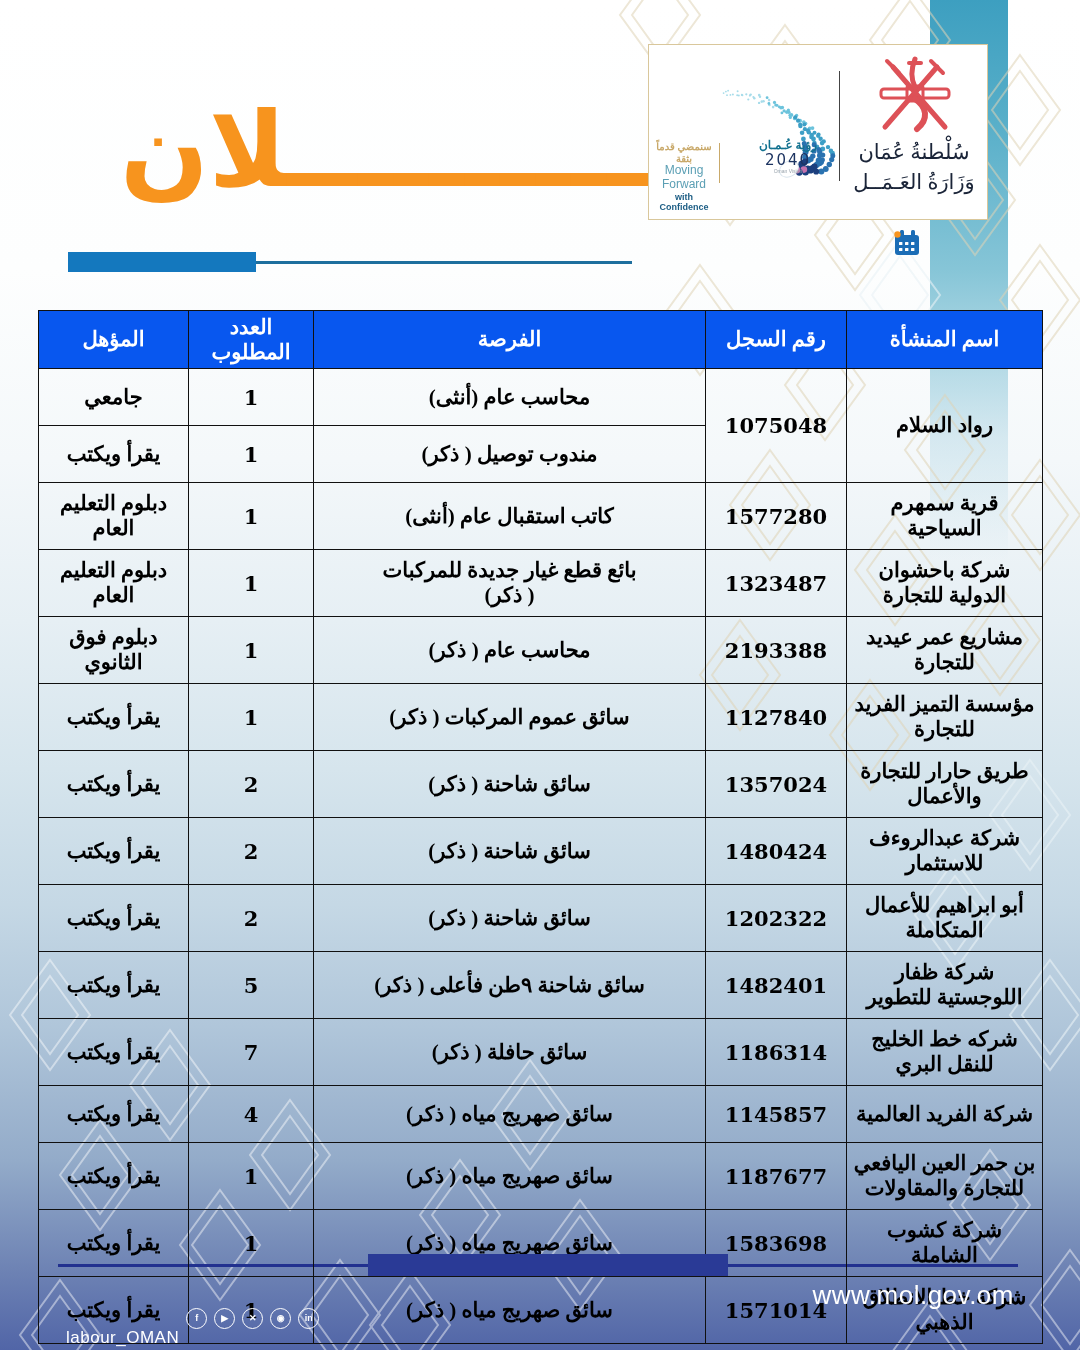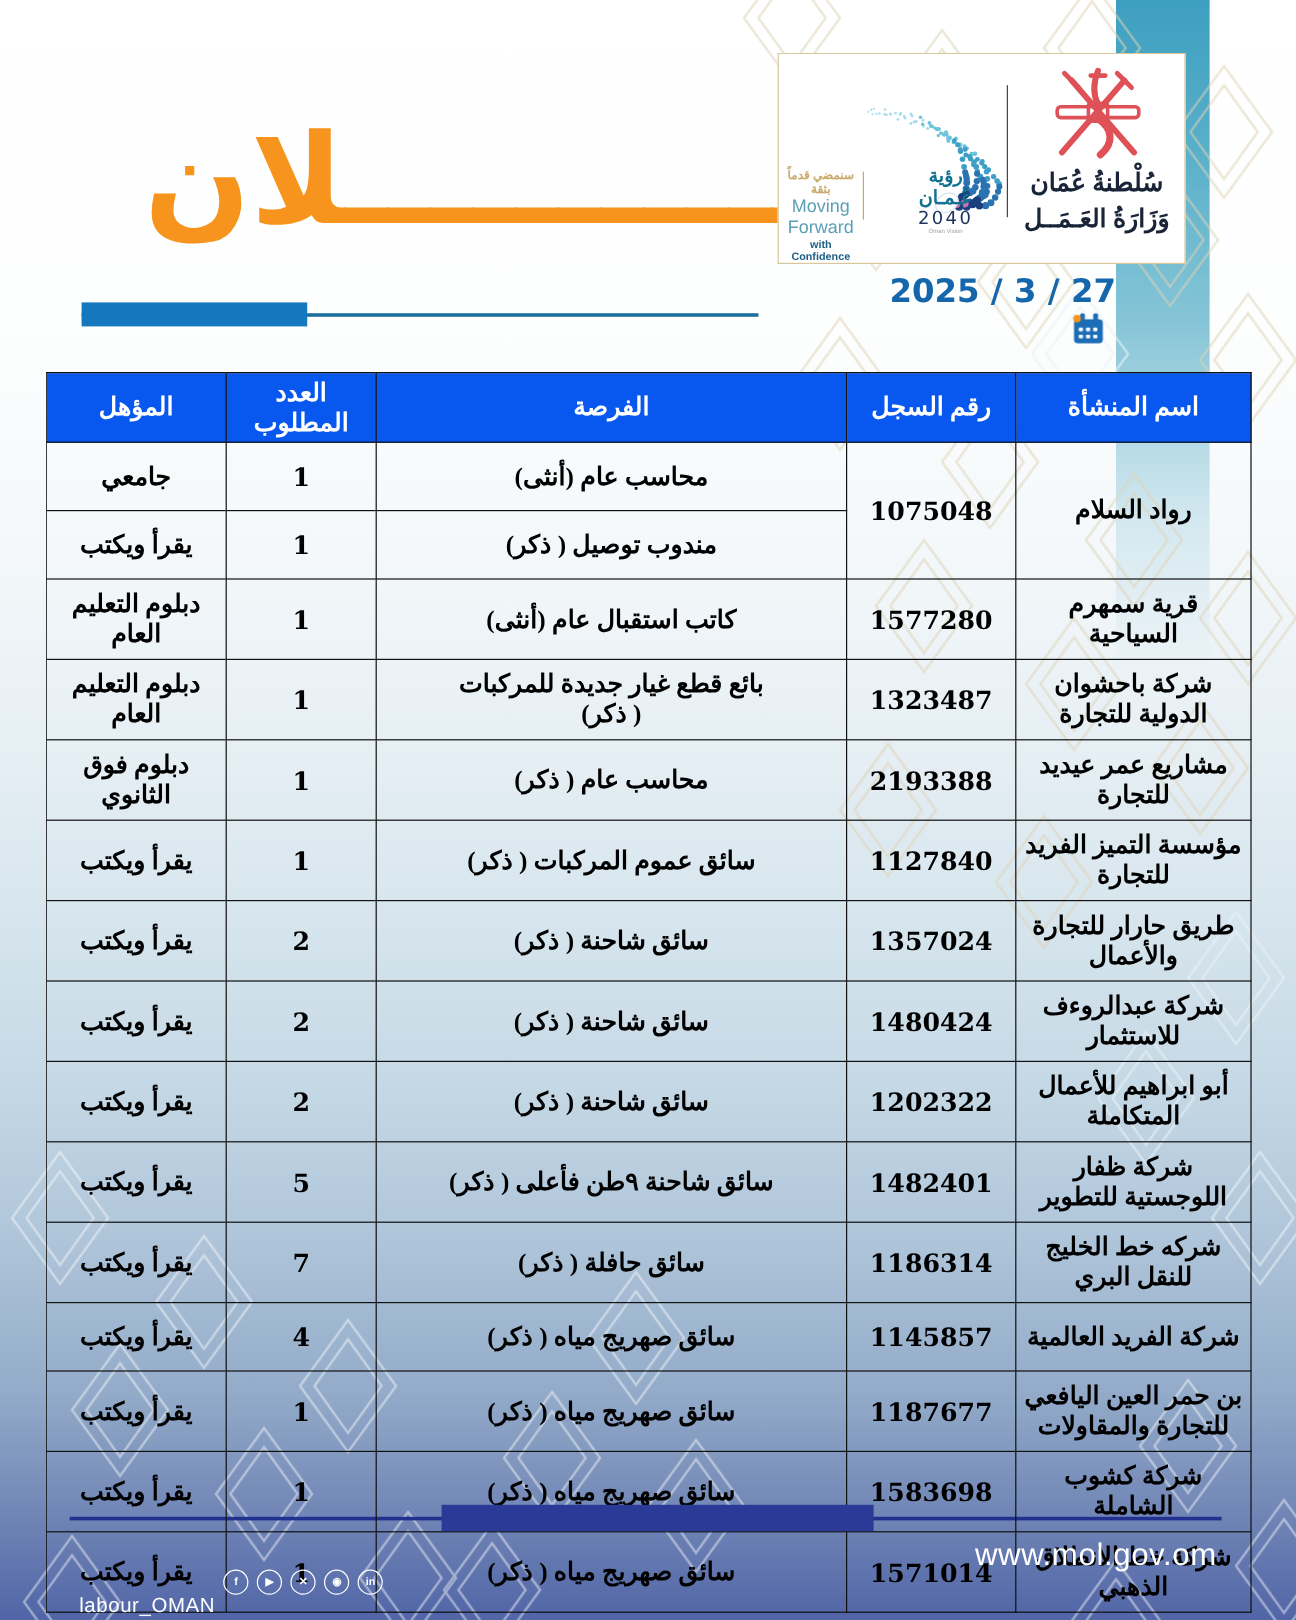--- a/index.html
+++ b/index.html
@@ -16,30 +16,30 @@
   #title{left:120px;top:68px;width:430px;height:175px;z-index:4;
      color:#f7941e;font-size:104px;font-weight:800;text-align:center;line-height:165px;
      font-family:"DejaVu Sans",sans-serif;}
   #bar-thin{left:68px;top:261px;width:564px;height:3px;background:#1e6f9e;z-index:4;}
   #bar-thick{left:68px;top:252px;width:188px;height:20px;background:#1478be;z-index:5;}
   
   #logo-card{left:648px;top:44px;width:338px;height:174px;background:#fff;
      border:1px solid #d9c79b;z-index:5;}
   #vision-tagline{left:2px;top:96px;width:66px;text-align:center;line-height:1.15;}
   #vision-tagline .ar{color:#c9a96a;font-size:10px;font-weight:bold;}
-  #vision-tagline .en1{color:#5b9fb4;font-size:15px;}
+  #vision-tagline .en1{color:#5b9fb4;font-size:12px;}
   #vision-tagline .en2{color:#1c5d84;font-size:9px;font-weight:bold;text-align:center;}
   #gold-line{left:70px;top:98px;width:1px;height:40px;background:#c9a96a;}
   #vision-name{left:104px;top:94px;width:70px;text-align:center;line-height:1.1;}
-  #vision-name .ar{color:#137290;font-size:16px;font-weight:bold;font-family:"Liberation Serif",serif;}
+  #vision-name .ar{color:#137290;font-size:12px;font-weight:bold;font-family:"Liberation Serif",serif;}
   #vision-name .yr{color:#1d3461;font-size:15px;font-weight:normal;letter-spacing:2px;font-family:"DejaVu Sans",sans-serif;}
   #vision-name .sub{color:#9aa4ad;font-size:5px;}
   #card-divider{left:190px;top:26px;width:1px;height:110px;background:#444;}
   #ministry-text{left:198px;top:92px;width:134px;text-align:center;color:#1a2438;
-     font-family:"Liberation Serif",serif;font-weight:bold;line-height:1.45;font-size:21px;}
+     font-family:"Liberation Serif",serif;font-weight:normal;line-height:1.45;font-size:21px;}
   
   #date-row{left:700px;top:228px;width:230px;height:34px;z-index:5;text-align:right;}
   #date-text{color:#1566ab;font-size:27px;font-weight:bold;font-family:"DejaVu Sans",sans-serif;
      display:inline-block;vertical-align:middle;}
   #cal-icon{display:inline-block;vertical-align:middle;margin-right:8px;margin-left:2px;}
   
   #jobs-table{left:38px;top:310px;width:1004px;z-index:5;border-collapse:collapse;table-layout:fixed;}
   #jobs-table th{background:#0857ef;color:#fff;font-size:21px;font-weight:bold;height:53px;
      border:1px solid #101010;padding:2px 4px;font-family:"Liberation Serif",serif;}
   #jobs-table td{border:1px solid #101010;color:#000;font-weight:bold;text-align:center;
@@ -270,21 +270,20 @@
     <path d="M38 10 L50 10" stroke-width="4"></path>
   </svg>
 
   <div class="abs" id="ministry-text">
     <div>سُلْطنةُ عُمَان</div>
     <div>وَزَارَةُ العَـمَــل</div>
   </div>
 </div>
 
 <div class="abs" id="date-row">
-  <span id="date-text">2025 / 3 / 27</span>
   <svg id="cal-icon" width="30" height="30" viewBox="0 0 30 30">
     <rect x="3" y="7" width="24" height="20" rx="3" fill="#1b6db6"></rect>
     <rect x="8" y="2" width="4" height="7" rx="1.5" fill="#1b6db6"></rect>
     <rect x="19" y="2" width="4" height="7" rx="1.5" fill="#1b6db6"></rect>
     <circle cx="5.5" cy="6.5" r="3.2" fill="#f7941e"></circle>
     <g fill="#ffffff">
       <rect x="7" y="14" width="3.4" height="3" rx="0.5"></rect>
         <rect x="13" y="14" width="3.4" height="3" rx="0.5"></rect>
       <rect x="19" y="14" width="3.4" height="3" rx="0.5"></rect>
         <rect x="7" y="20" width="3.4" height="3" rx="0.5"></rect>

